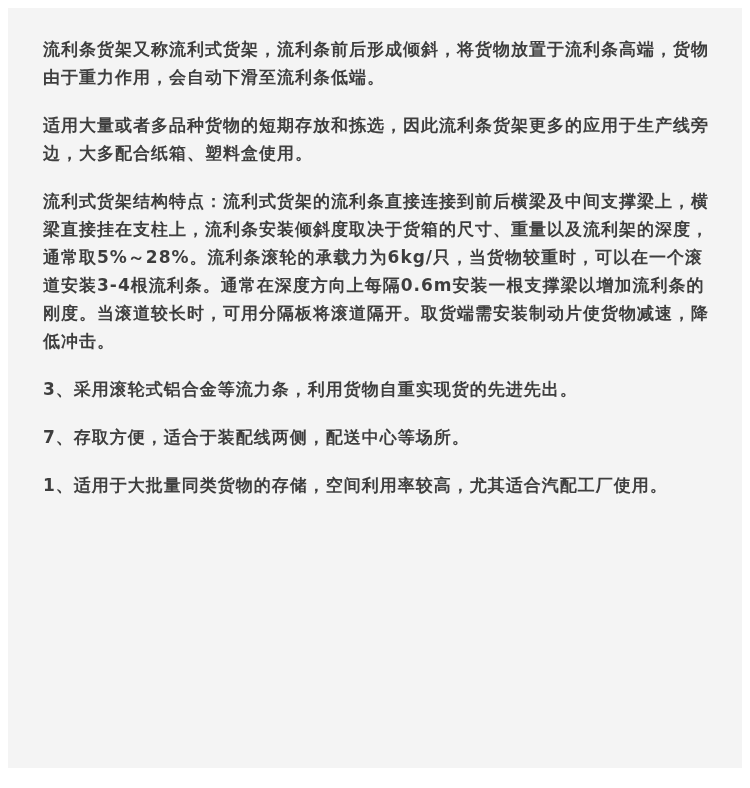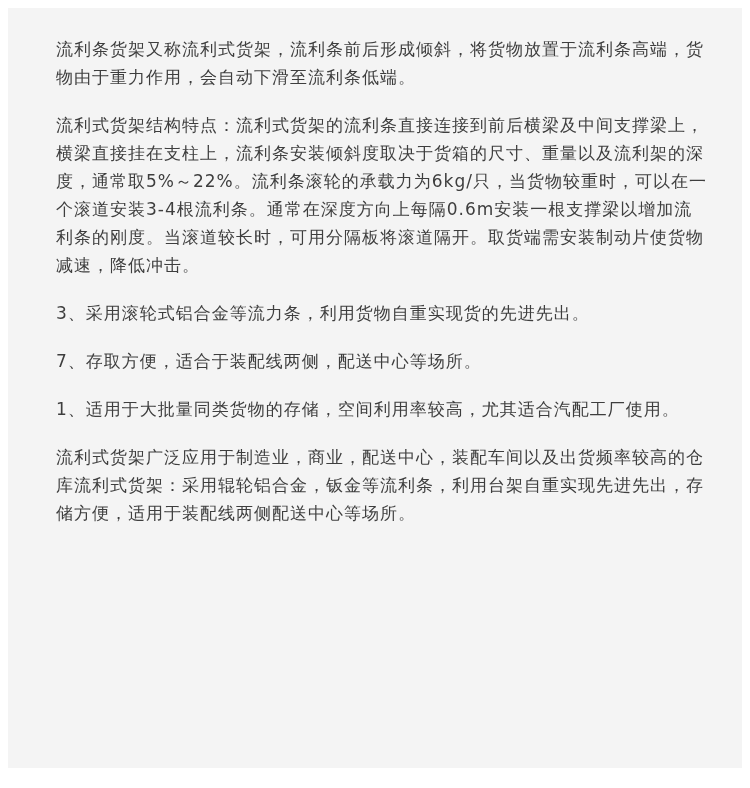--- a/index.html
+++ b/index.html
@@ -20,38 +20,38 @@
   }
   .panel {
     margin: 8px 8px 0 8px;
     height: 760px;
     box-sizing: border-box;
     background: #f4f4f4;
     padding: 27px 32px 0 32px;
     overflow: hidden;
   }
   .para {
-    margin: 0 0 20px 16px;
+    margin: 0 0 20px 3px;
     font-size: 17px;
     line-height: 28px;
     letter-spacing: 1px;
     color: #3e3e3e;
-    font-weight: 400;
+    font-weight: 700;
     text-align: left;
     word-break: break-all;
   }
   .features-heading {
     margin-bottom: 0;
   }
 </style>
 </head>
 <body>
 
 <div class="page">
   <section class="panel">
     <p class="para">流利条货架又称流利式货架，流利条前后形成倾斜，将货物放置于流利条高端，货物由于重力作用，会自动下滑至流利条低端。</p>
-    <p class="para">流利式货架结构特点：流利式货架的流利条直接连接到前后横梁及中间支撑梁上，横梁直接挂在支柱上，流利条安装倾斜度取决于货箱的尺寸、重量以及流利架的深度，通常取5%～22%。流利条滚轮的承载力为6kg/只，当货物较重时，可以在一个滚道安装3-4根流利条。通常在深度方向上每隔0.6m安装一根支撑梁以增加流利条的刚度。当滚道较长时，可用分隔板将滚道隔开。取货端需安装制动片使货物减速，降低冲击。</p>
+    <p class="para">适用大量或者多品种货物的短期存放和拣选，因此流利条货架更多的应用于生产线旁边，大多配合纸箱、塑料盒使用。</p>
+    <p class="para">流利式货架结构特点：流利式货架的流利条直接连接到前后横梁及中间支撑梁上，横梁直接挂在支柱上，流利条安装倾斜度取决于货箱的尺寸、重量以及流利架的深度，通常取5%～28%。流利条滚轮的承载力为6kg/只，当货物较重时，可以在一个滚道安装3-4根流利条。通常在深度方向上每隔0.6m安装一根支撑梁以增加流利条的刚度。当滚道较长时，可用分隔板将滚道隔开。取货端需安装制动片使货物减速，降低冲击。</p>
     <p class="para">3、采用滚轮式铝合金等流力条，利用货物自重实现货的先进先出。</p>
     <p class="para">7、存取方便，适合于装配线两侧，配送中心等场所。</p>
     <p class="para">1、适用于大批量同类货物的存储，空间利用率较高，尤其适合汽配工厂使用。</p>
-    <p class="para">流利式货架广泛应用于制造业，商业，配送中心，装配车间以及出货频率较高的仓库流利式货架：采用辊轮铝合金，钣金等流利条，利用台架自重实现先进先出，存储方便，适用于装配线两侧配送中心等场所。</p>
   </section>
 </div>
 
 </body></html>

